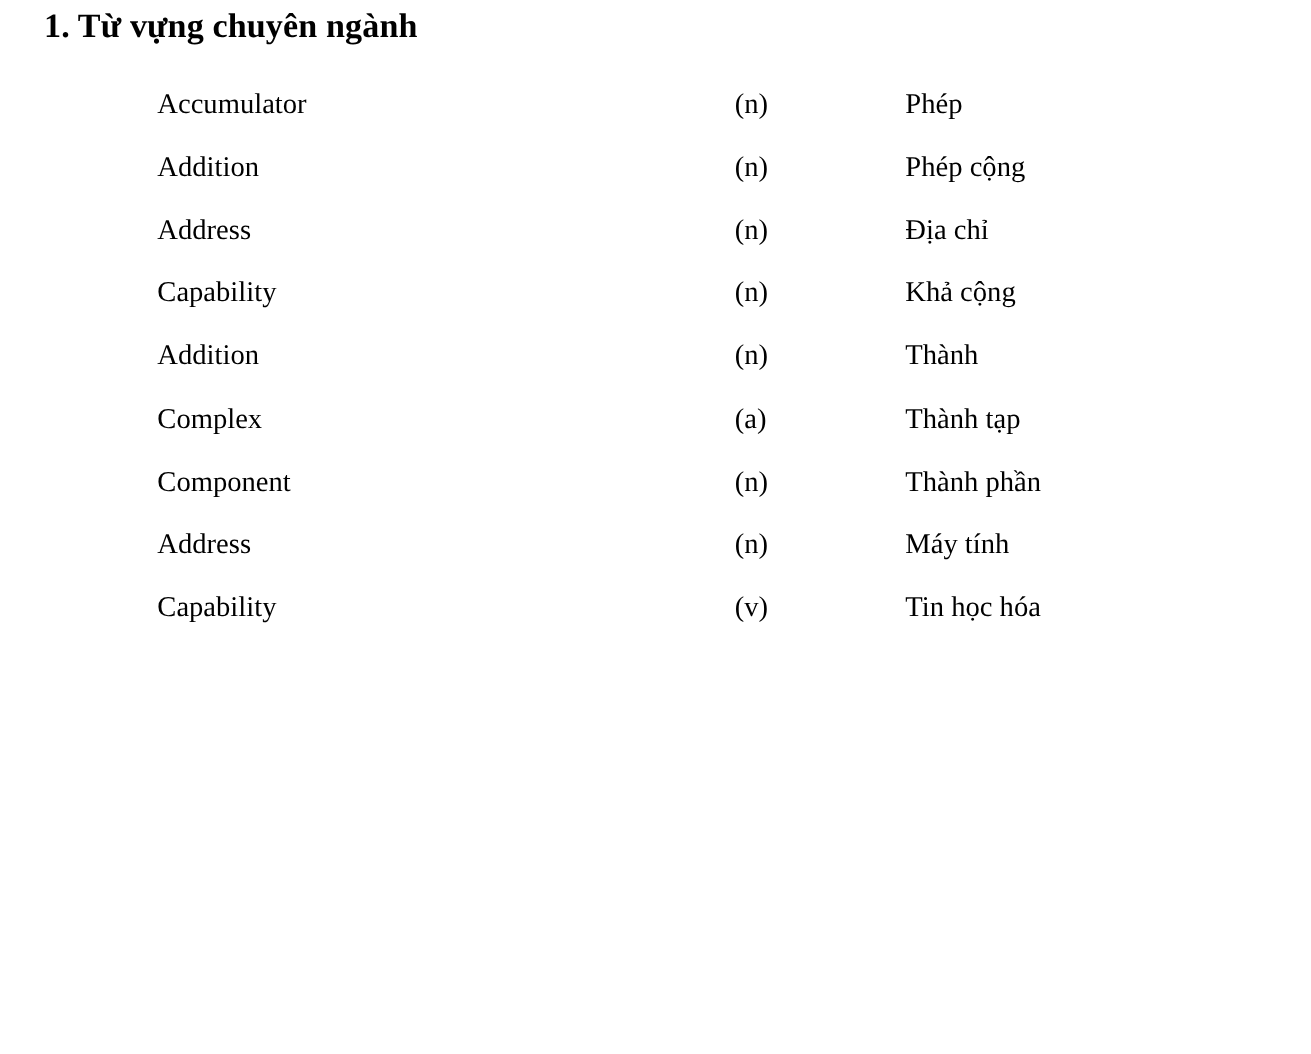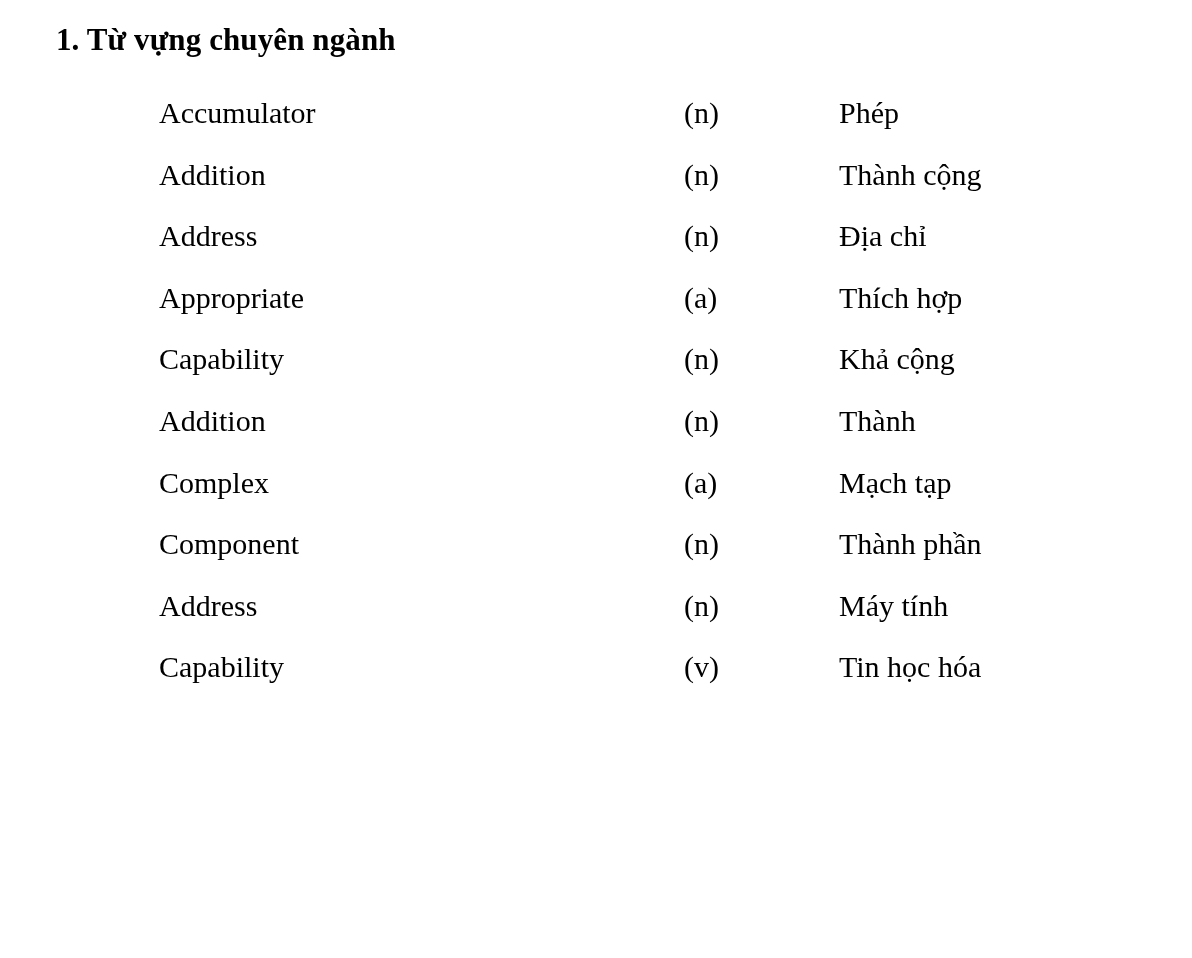--- a/index.html
+++ b/index.html
@@ -12,36 +12,36 @@
     background: #ffffff;
     font-family: "Liberation Serif", "DejaVu Serif", serif;
     color: #000000;
     overflow: hidden;
   }
   .page {
     position: relative;
     width: 1192px;
     height: 958px;
     box-sizing: border-box;
-    padding: 16px;
+    padding: 0;
   }
   .heading {
     font-size: 31px;
     font-weight: bold;
     margin: 0;
     padding: 6px 0 0 40px;
     letter-spacing: 0.1px;
   }
   .vocab-table {
     margin: 24px 0 0 0;
     border-collapse: collapse;
     width: 100%;
   }
   .vocab-table td {
-    font-size: 30px;
+    font-size: 26px;
     font-weight: normal;
     padding: 14px 0 14px 0;
     vertical-align: baseline;
     line-height: 1.12;
   }
   .col-term {
     width: 525px;
     padding-left: 143px !important;
   }
   .col-pos {
@@ -59,46 +59,41 @@
   <table class="vocab-table">
     <tbody>
       <tr>
         <td class="col-term">Accumulator</td>
         <td class="col-pos">(n)</td>
         <td class="col-meaning">Phép</td>
       </tr>
       <tr>
         <td class="col-term">Addition</td>
         <td class="col-pos">(n)</td>
-        <td class="col-meaning">Thành cộng</td>
+        <td class="col-meaning">Phép cộng</td>
       </tr>
       <tr>
         <td class="col-term">Address</td>
         <td class="col-pos">(n)</td>
         <td class="col-meaning">Địa chỉ</td>
-      </tr>
-      <tr>
-        <td class="col-term">Appropriate</td>
-        <td class="col-pos">(a)</td>
-        <td class="col-meaning">Thích hợp</td>
       </tr>
       <tr>
         <td class="col-term">Capability</td>
         <td class="col-pos">(n)</td>
         <td class="col-meaning">Khả cộng</td>
       </tr>
       <tr>
         <td class="col-term">Addition</td>
         <td class="col-pos">(n)</td>
         <td class="col-meaning">Thành</td>
       </tr>
       <tr>
         <td class="col-term">Complex</td>
         <td class="col-pos">(a)</td>
-        <td class="col-meaning">Mạch tạp</td>
+        <td class="col-meaning">Thành tạp</td>
       </tr>
       <tr>
         <td class="col-term">Component</td>
         <td class="col-pos">(n)</td>
         <td class="col-meaning">Thành phần</td>
       </tr>
       <tr>
         <td class="col-term">Address</td>
         <td class="col-pos">(n)</td>
         <td class="col-meaning">Máy tính</td>

